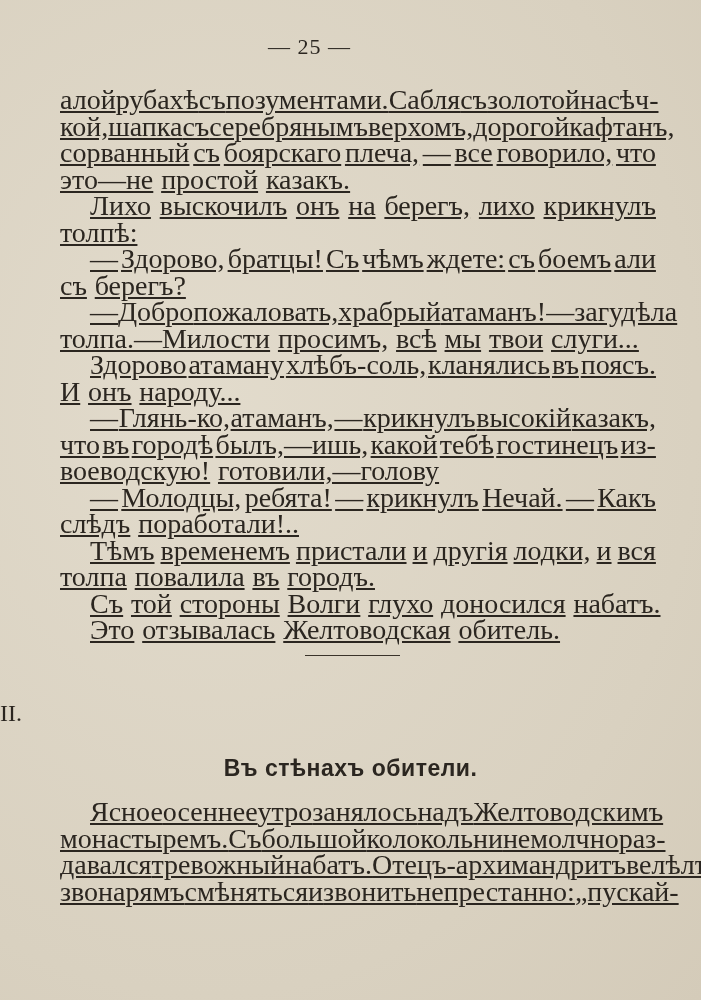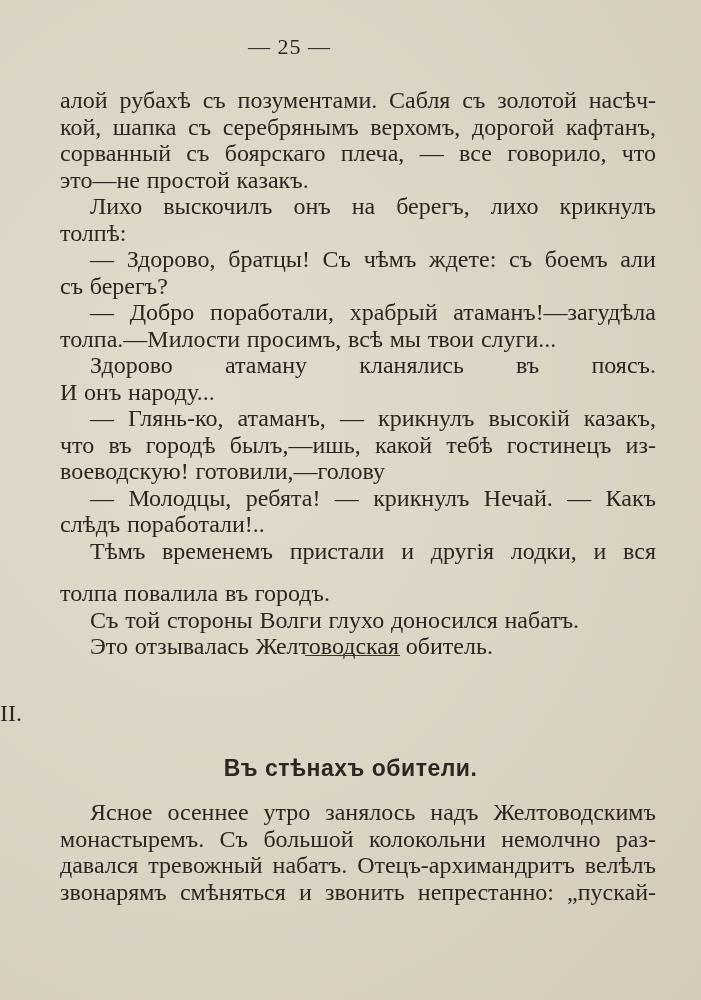--- a/index.html
+++ b/index.html
@@ -7,25 +7,25 @@
       width: 701px; height: 1000px;
       background: #ddd5c5;
       background-image: radial-gradient(ellipse at 30% 40%, #e2dbcc 0%, #d9d1c0 70%, #d4cbb9 100%);
       font-family: "Liberation Serif", "DejaVu Serif", serif;
       color: #2b2620;
       position: relative;
       overflow: hidden;
     }
     .page-number {
       position: absolute; top: 34px; left: 0; width: 579px;
-      text-align: center; font-size: 22px; letter-spacing: 1px;
+      text-align: center; font-size: 22px; letter-spacing: 1px; padding-left: 20px;
     }
     .text-block {
       position: absolute; left: 60px; width: 596px;
-      font-size: 24px; line-height: 26.5px;
+      font-size: 28px; line-height: 26.5px; text-decoration: underline;
     }
     .line { white-space: nowrap; display: flex; justify-content: space-between; height: 26.5px; }
     .line.last { justify-content: flex-start; }
     .line.indent { padding-left: 30px; }
     .line span.w { display: inline-block; }
     .block1 { top: 87px; }
     .rule {
       position: absolute; top: 655px; left: 305px; width: 95px; height: 1px;
       background: #3a332a;
     }
@@ -103,35 +103,36 @@
       <span class="w">боемъ</span>
       <span class="w">али</span>
     </div>
     <div class="line last" style="gap: 0.28em;">
       <span class="w">съ</span>
       <span class="w">берегъ?</span>
     </div>
     <div class="line indent">
       <span class="w">—</span>
       <span class="w">Добро</span>
-      <span class="w">поработали,</span>
+      <span class="w">пожаловать,</span>
       <span class="w">храбрый</span>
       <span class="w">атаманъ!—загудѣла</span>
     </div>
     <div class="line last" style="gap: 0.28em;">
       <span class="w">толпа.—Милости</span>
       <span class="w">просимъ,</span>
       <span class="w">всѣ</span>
       <span class="w">мы</span>
       <span class="w">твои</span>
       <span class="w">слуги...</span>
     </div>
     <div class="line indent">
       <span class="w">Здорово</span>
       <span class="w">атаману</span>
+      <span class="w">хлѣбъ-соль,</span>
       <span class="w">кланялись</span>
       <span class="w">въ</span>
       <span class="w">поясъ.</span>
     </div>
     <div class="line last" style="gap: 0.28em;">
       <span class="w">И</span>
       <span class="w">онъ</span>
       <span class="w">народу...</span>
     </div>
     <div class="line indent">
@@ -174,21 +175,21 @@
     <div class="line indent">
       <span class="w">Тѣмъ</span>
       <span class="w">временемъ</span>
       <span class="w">пристали</span>
       <span class="w">и</span>
       <span class="w">другія</span>
       <span class="w">лодки,</span>
       <span class="w">и</span>
       <span class="w">вся</span>
     </div>
-    <div class="line last" style="gap: 0.28em; margin-top: 16px;">
+    <div class="line last" style="gap: 0.28em;">
       <span class="w">толпа</span>
       <span class="w">повалила</span>
       <span class="w">въ</span>
       <span class="w">городъ.</span>
     </div>
     <div class="line indent last" style="gap: 0.28em;">
       <span class="w">Съ</span>
       <span class="w">той</span>
       <span class="w">стороны</span>
       <span class="w">Волги</span>

